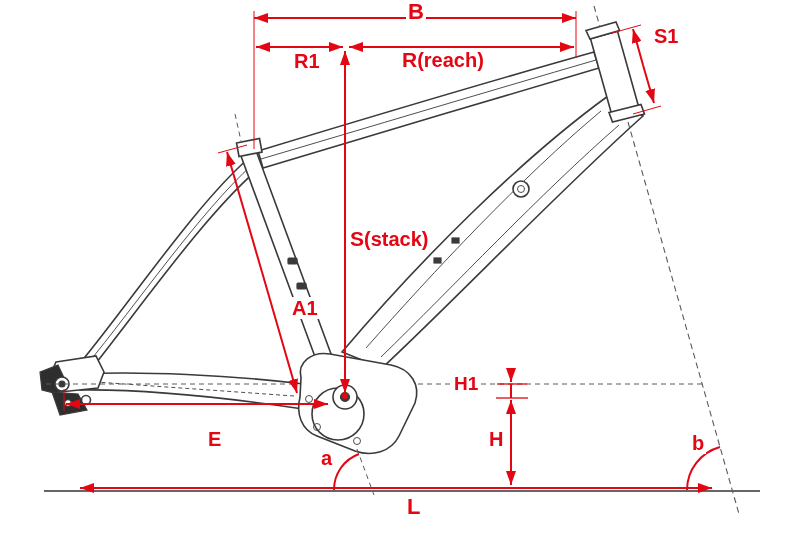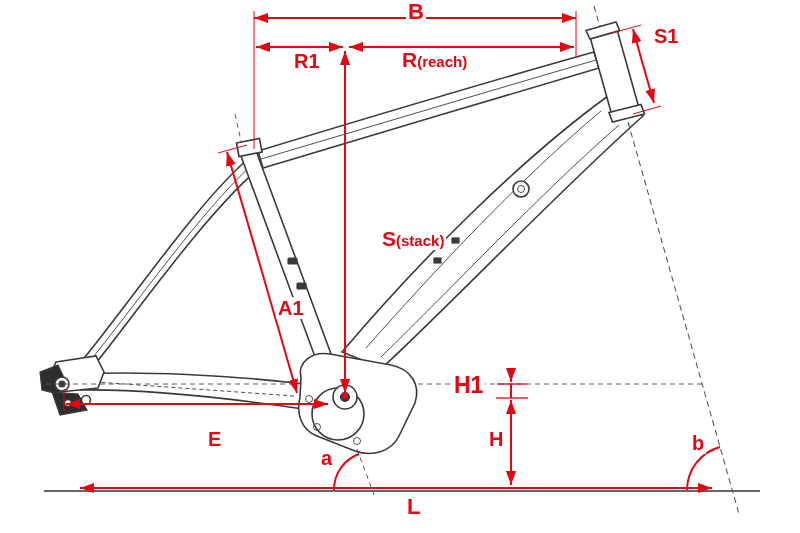--- a/index.html
+++ b/index.html
@@ -12,22 +12,22 @@
   .stage{
     position:relative;width:800px;height:533px;background:#ffffff;
     overflow:hidden;font-family:"Liberation Sans",sans-serif;
   }
   svg{position:absolute;left:0;top:0;}
   .lbl{
     position:absolute;z-index:5;color:var(--red);font-weight:700;
     line-height:1;white-space:nowrap;background:#ffffff;padding:1px 2px;
     font-family:"Liberation Sans",sans-serif;
   }
-  .fs22{font-size:22px}.fs21{font-size:21px}.fs20{font-size:20px}.fs19{font-size:23px}
-  .suffix{font-size:15px;font-weight:700;}
+  .fs22{font-size:22px}.fs21{font-size:21px}.fs20{font-size:20px}.fs19{font-size:19px}
+  .suffix{font-size:20px;font-weight:700;}
   .dim{stroke:var(--red);stroke-width:2;fill:none;}
   .ext{stroke:var(--red);stroke-width:1;fill:none;}
   .ext2{stroke:var(--red);stroke-width:1.3;fill:none;}
   .arc{stroke:var(--red);stroke-width:2;fill:none;}
   .frame{stroke:var(--frame);stroke-width:1.6;fill:#ffffff;}
   .frame-thin{stroke:var(--frame);stroke-width:0.9;fill:none;}
   .frame-dark{stroke:var(--frame);stroke-width:1.2;fill:#2e2e2e;}
   .frame-fill{stroke:var(--frame);stroke-width:1.2;fill:var(--frame);}
   .cons{stroke:var(--cons);stroke-width:1.1;fill:none;stroke-dasharray:6 4;}
   .cons2{stroke:var(--cons);stroke-width:1;fill:none;stroke-dasharray:5 4;}
@@ -146,22 +146,22 @@
 
       <path class="arc" d="M 334 490 A 38 38 0 0 1 359 454"></path>
       <path class="arc" d="M 687 490 A 45 45 0 0 1 720 447"></path>
     </g>
   </svg>
 
   <div class="lbl fs22" style="left:406px;top:0px;">B</div>
   <div class="lbl fs20" style="left:292px;top:50px;">R1</div>
   <div class="lbl" style="left:400px;top:48px;"><span class="fs21">R</span><span class="suffix">(reach)</span></div>
   <div class="lbl fs20" style="left:652px;top:25px;">S1</div>
-  <div class="lbl" style="left:348px;top:227px;margin-left:32px;"><span class="fs21">S</span><span class="suffix">(stack)</span></div>
-  <div class="lbl fs20" style="left:276px;top:297px;">A1</div>
+  <div class="lbl" style="left:348px;top:227px;"><span class="fs21">S</span><span class="suffix">(stack)</span></div>
+  <div class="lbl fs20" style="left:290px;top:297px;">A1</div>
   <div class="lbl fs19" style="left:452px;top:373px;">H1</div>
   <div class="lbl fs20" style="left:487px;top:428px;">H</div>
   <div class="lbl fs20" style="left:206px;top:428px;">E</div>
   <div class="lbl fs22" style="left:405px;top:495px;">L</div>
   <div class="lbl fs20" style="left:319px;top:447px;">a</div>
   <div class="lbl fs20" style="left:690px;top:432px;">b</div>
 
 </div>
 
 </body></html>

